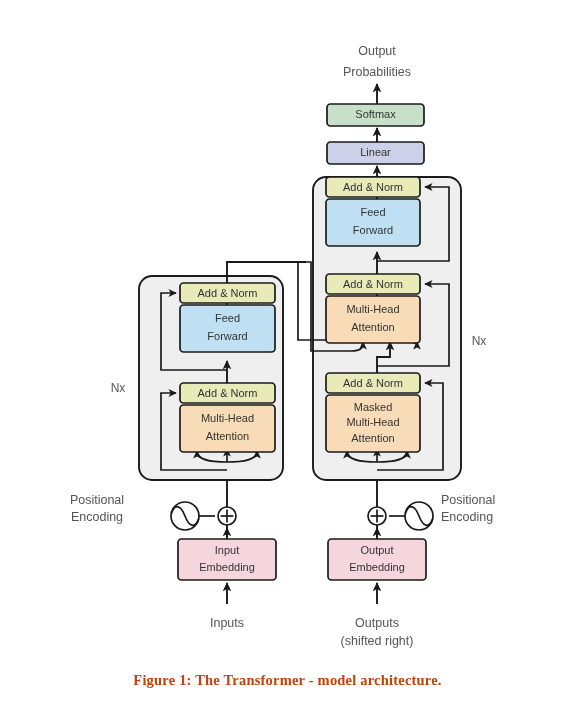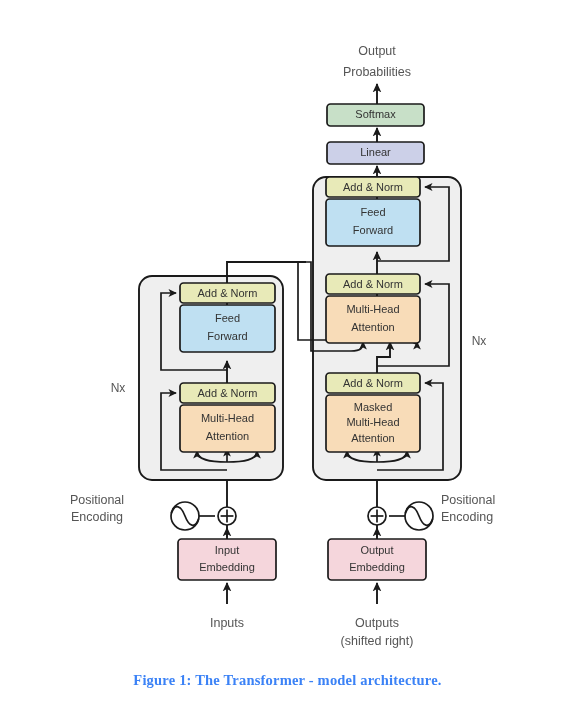--- a/index.html
+++ b/index.html
@@ -51,21 +51,21 @@
   }
   .caption {
     position: absolute;
     left: 0;
     top: 672px;
     width: 575px;
     text-align: center;
     font-family: "Liberation Serif", serif;
     font-size: 14.5px;
     font-weight: bold;
-    color: #3b82f6;
+    color: #c2410c;
     letter-spacing: 0.2px;
   }
   .wire { stroke: #1a1a1a; stroke-width: 1.9; fill: none; }
   .wire-thin { stroke: #1a1a1a; stroke-width: 1.7; fill: none; }
   .box-outline { stroke: #1a1a1a; stroke-width: 1.7; }
   .container { fill: #efefef; stroke: #1a1a1a; stroke-width: 1.9; }
   .pe-circle { fill: #ffffff; stroke: #1a1a1a; stroke-width: 1.7; }
   .pe-wave { fill: none; stroke: #1a1a1a; stroke-width: 1.7; }
   .plus-circle { fill: #ffffff; stroke: #1a1a1a; stroke-width: 1.7; }
   .plus-bar { stroke: #1a1a1a; stroke-width: 1.7; }

